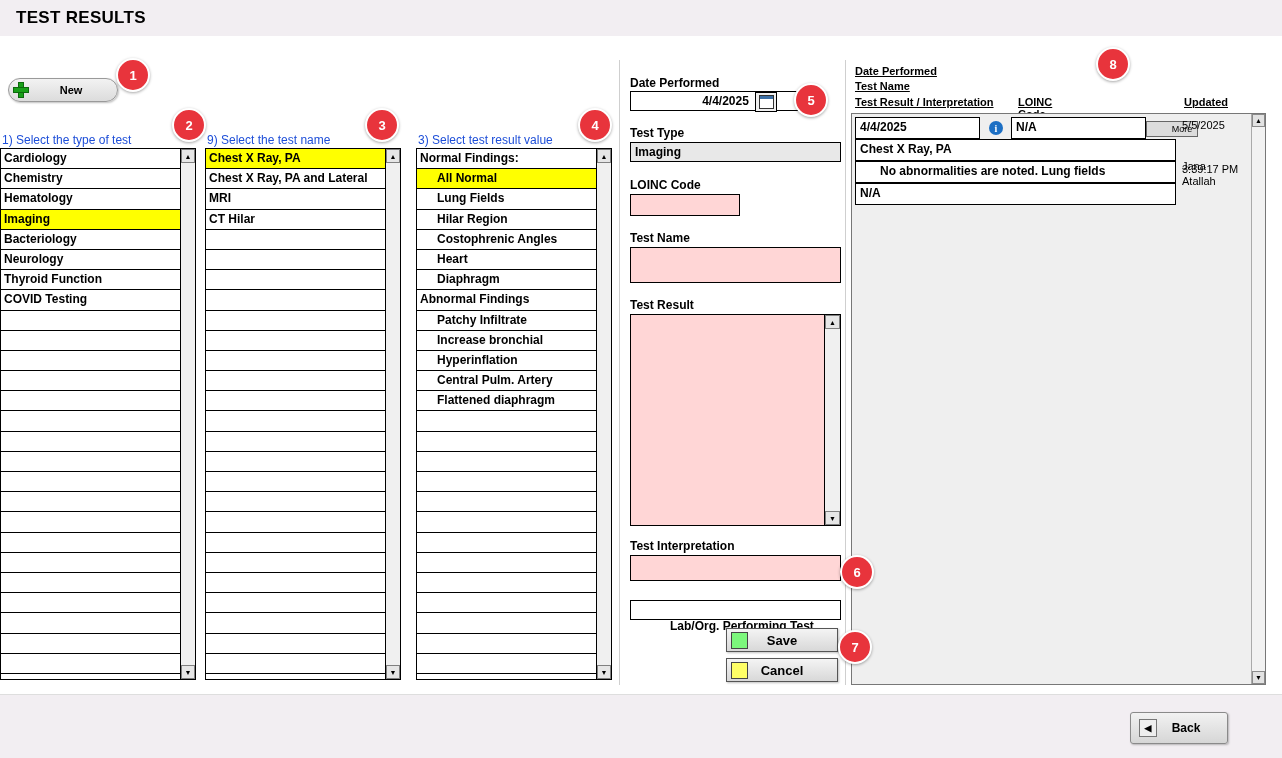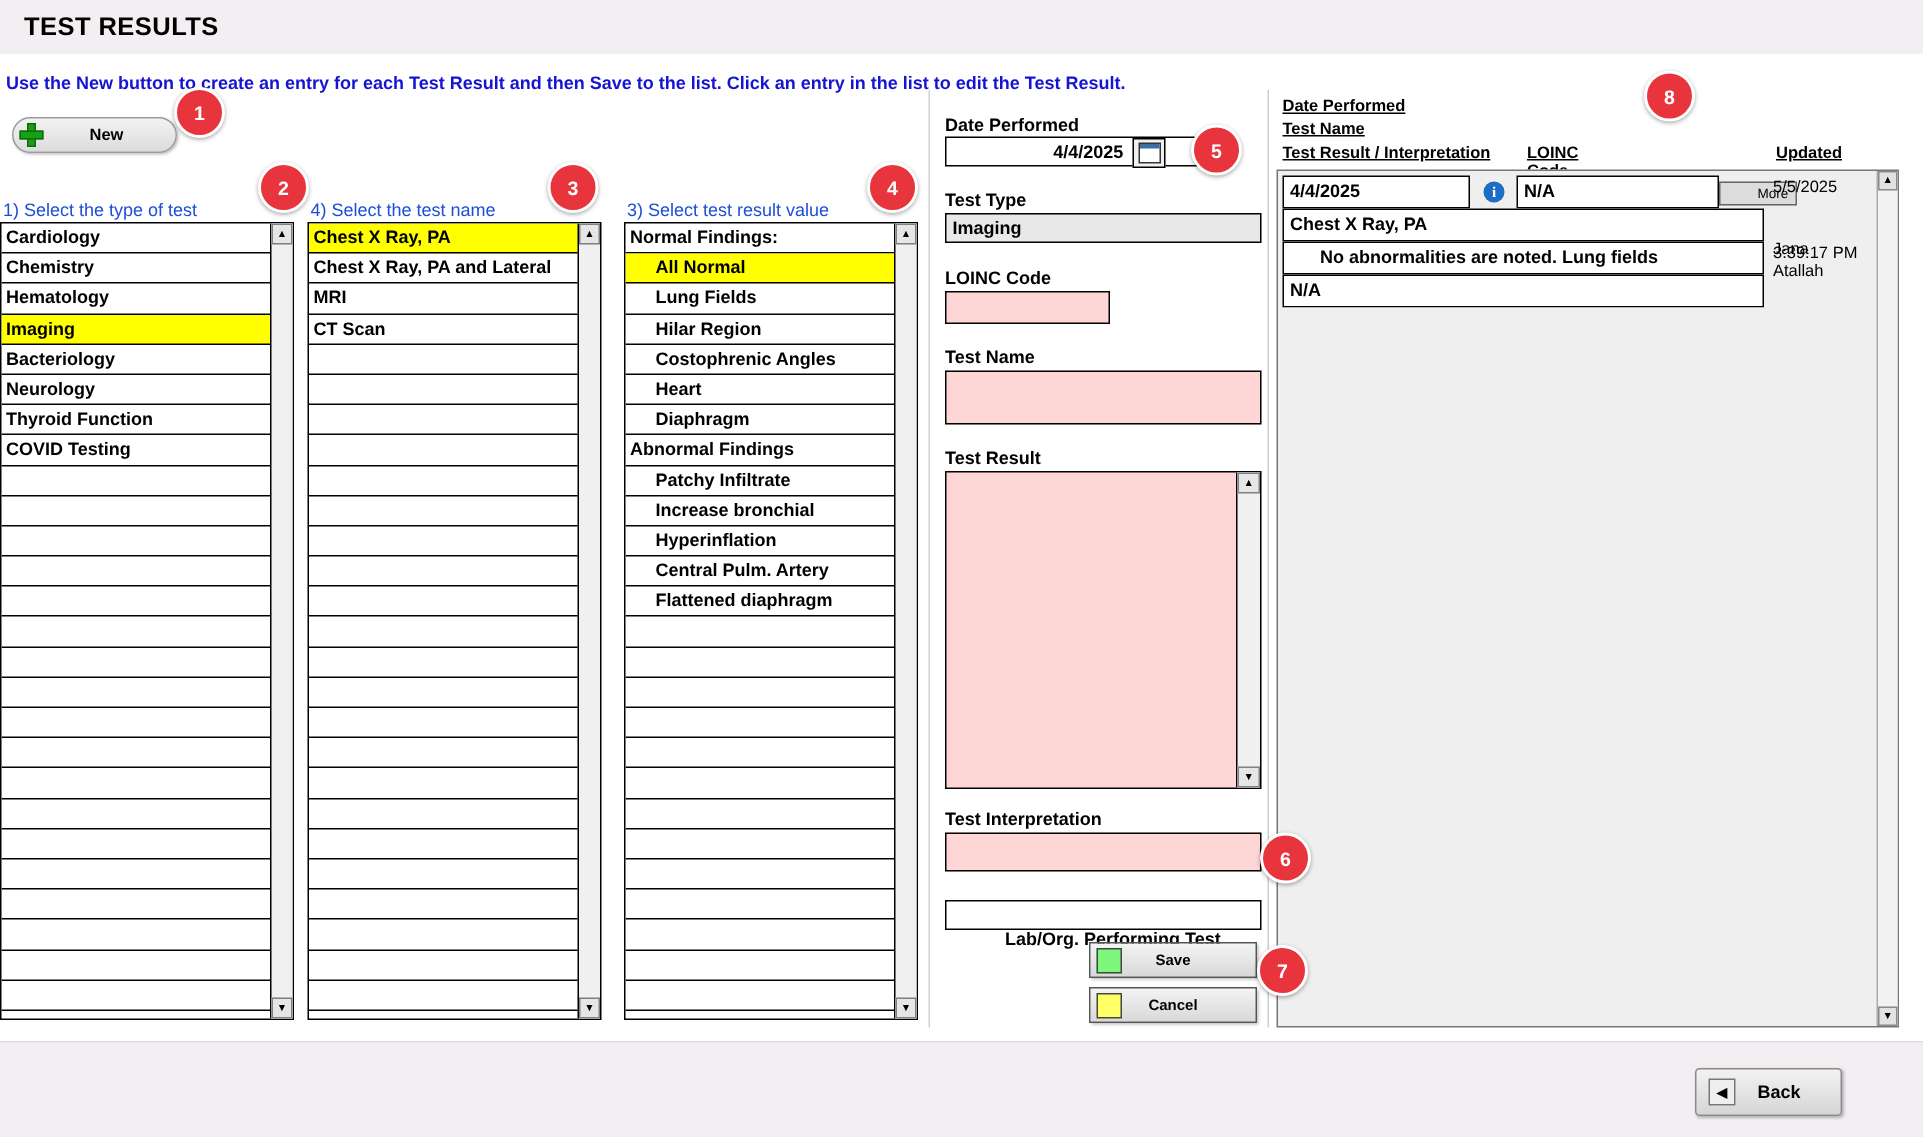--- a/index.html
+++ b/index.html
@@ -91,21 +91,21 @@
   .cal-ic{width:13px;height:12px;border:1px solid #333;background:#fff;position:relative;}
   .cal-ic:before{content:"";position:absolute;left:0;top:0;width:100%;height:3px;background:#3a6ea5;}
 
   .ta-wrap{position:absolute;border:1px solid #000;background:#ffd6d6;box-sizing:border-box;}
   .ta-sbar{position:absolute;right:0;top:0;width:15px;bottom:0;background:#f0f0f0;border-left:1px solid #000;}
 
   .act-btn{
     position:absolute;height:22px;border:1px solid #555;
     background:linear-gradient(#f4f4f4,#d8d8d8);
     display:flex;align-items:center;justify-content:center;
-    font-size:10px;font-weight:bold;box-shadow:1px 1px 2px rgba(0,0,0,.25);
+    font-size:13px;font-weight:bold;box-shadow:1px 1px 2px rgba(0,0,0,.25);
   }
   .sw{position:absolute;left:4px;top:3px;width:15px;height:15px;border:1px solid #444;}
 
   
   .grid-head{position:absolute;font-size:11px;font-weight:bold;text-decoration:underline;}
   .grid{
     position:absolute;border:1px solid #777;background:#ffffff;box-sizing:border-box;
   }
   .grid-body{position:absolute;left:0;top:0;right:13px;bottom:0;background:#efefef;overflow:hidden;}
   .cell{
@@ -153,21 +153,20 @@
   }
   .divider-v{position:absolute;width:1px;background:#cfcfcf;}
 </style>
 </head>
 <body>
 
 <div class="page">
 
   <div class="title-bar"></div>
   <div class="page-title">TEST RESULTS</div>
-  <div class="instructions">Use the New button to create an entry for each Test Result and then Save to the list. Click an entry in the list to edit the Test Result.</div>
 
   <div class="new-btn">
     <span class="plus-icon"></span>
     <span class="lbl">New</span>
   </div>
 
   <div class="col-head" style="left:2px;top:133px;">1) Select the type of test</div>
   <div class="listbox" id="lb1" style="left:0px;top:148px;width:196px;height:532px;">
     <div class="listrows" id="rows1">
         <div class="lrow">Cardiology</div>
@@ -196,27 +195,27 @@
         <div class="lrow empty"></div>
         <div class="lrow empty"></div>
         <div class="lrow empty"></div>
       </div>
     <div class="sbar">
       <div class="sbtn up">▲</div>
       <div class="sbtn down">▼</div>
     </div>
   </div>
 
-  <div class="col-head" style="left:207px;top:133px;">4) Select the test name</div>
+  <div class="col-head" style="left:207px;top:133px;">9) Select the test name</div>
   <div class="listbox" id="lb2" style="left:205px;top:148px;width:196px;height:532px;">
     <div class="listrows" id="rows2">
         <div class="lrow sel">Chest X Ray, PA</div>
         <div class="lrow">Chest X Ray, PA and Lateral</div>
         <div class="lrow">MRI</div>
-        <div class="lrow">CT Scan</div>
+        <div class="lrow">CT Hilar</div>
         <div class="lrow empty"></div>
         <div class="lrow empty"></div>
         <div class="lrow empty"></div>
         <div class="lrow empty"></div>
         <div class="lrow empty"></div>
         <div class="lrow empty"></div>
         <div class="lrow empty"></div>
         <div class="lrow empty"></div>
         <div class="lrow empty"></div>
         <div class="lrow empty"></div>

